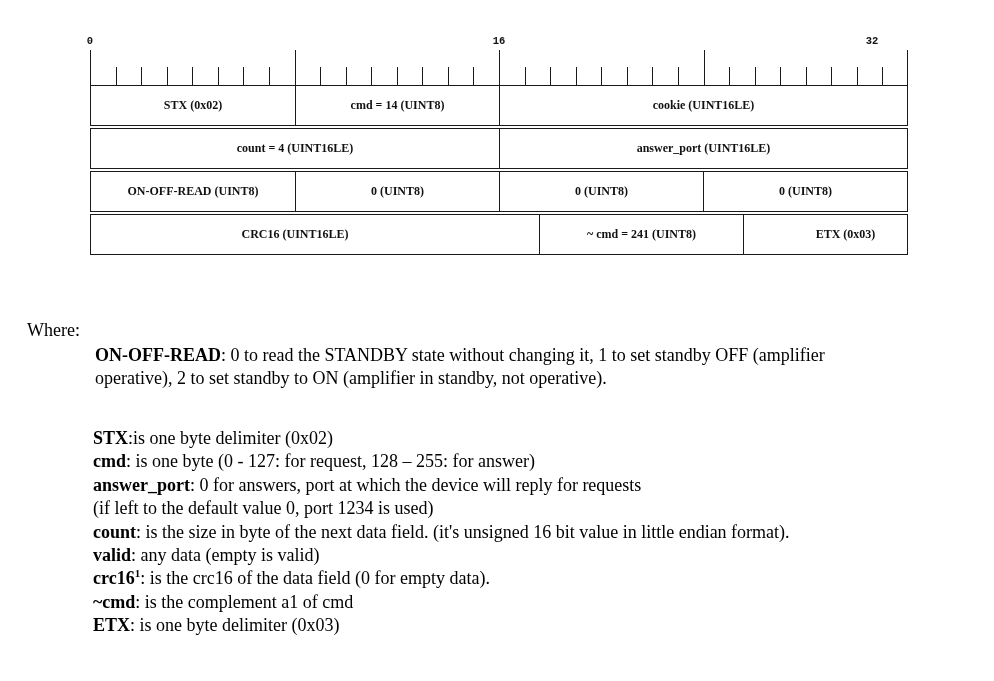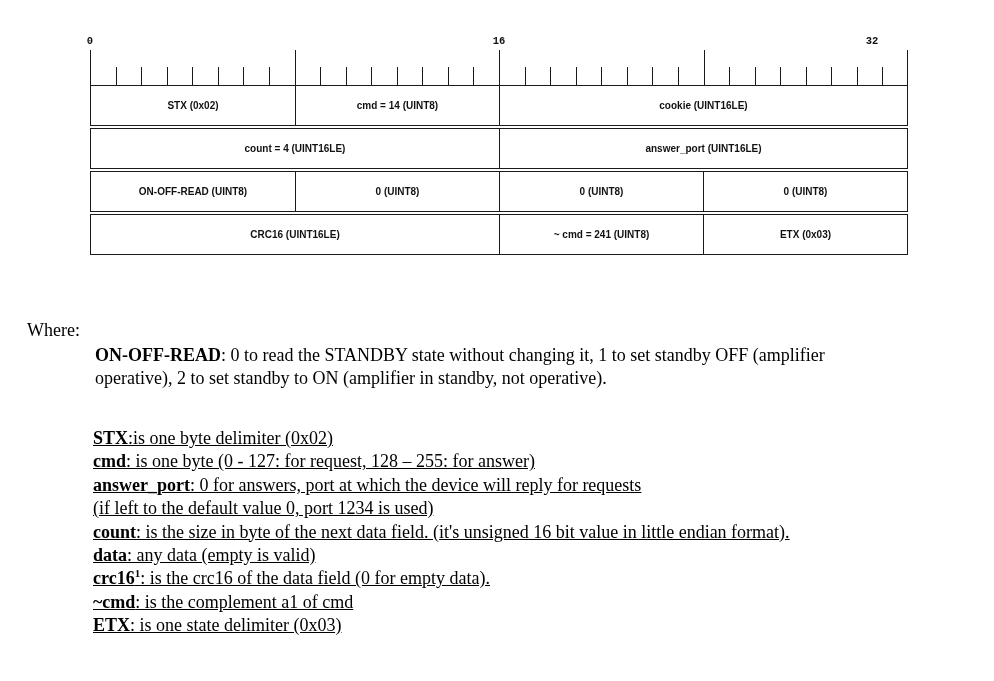--- a/index.html
+++ b/index.html
@@ -32,41 +32,40 @@
     height: 41px;
     border: 1px solid #1a1a1a;
     margin-bottom: 2px;
     box-sizing: border-box;
     background: #ffffff;
   }
   .cell {
     display: flex; align-items: center; justify-content: center;
     box-sizing: border-box;
     border-left: 1px solid #1a1a1a;
-    font-family: Liberation Sans, sans-serif;
-    font-weight: bold; font-size: 10px;
+    font-family: Liberation Serif, serif;
+    font-weight: bold; font-size: 12px;
     white-space: nowrap; color: #111;
   }
   .cell:first-child { border-left: none; }
 
   
   .where {
     position: absolute; left: 27px; top: 320px;
     font-size: 18px;
   }
   .para {
     position: absolute; left: 95px; top: 344px;
     width: 790px;
     font-size: 18px; line-height: 23.4px;
   }
   .defs {
     position: absolute; left: 93px; top: 427px;
     font-size: 18px; line-height: 23.4px;
     white-space: nowrap;
-    text-decoration: underline;
   }
   .term { font-weight: bold; }
   .defs sup { font-size: 11px; font-weight: bold; line-height: 0; }
 </style>
 </head>
 <body>
 
 <div class="diagram">
   <div class="ruler">
       <span class="ruler-label" style="left: 0px;">0</span>
@@ -117,33 +116,33 @@
         <div class="cell" style="flex: 0 0 50%; text-align: center;">answer_port (UINT16LE)</div>
       </div>
       <div class="row">
         <div class="cell" style="flex: 0 0 25%;">ON-OFF-READ (UINT8)</div>
         <div class="cell" style="flex: 0 0 25%;">0 (UINT8)</div>
         <div class="cell" style="flex: 0 0 25%;">0 (UINT8)</div>
         <div class="cell" style="flex: 0 0 25%;">0 (UINT8)</div>
       </div>
       <div class="row">
         <div class="cell" style="flex: 0 0 50%;">CRC16 (UINT16LE)</div>
-        <div class="cell" style="flex: 0 0 25%;">~ cmd = 241 (UINT8)</div>
+        <div class="cell" style="flex: 0 0 25%; margin-left: 40px;">~ cmd = 241 (UINT8)</div>
         <div class="cell" style="flex: 0 0 25%; text-align: right;">ETX (0x03)</div>
       </div>
     </div>
 </div>
 
 <div class="where">Where:</div>
 
 <div class="para"><span class="term">ON-OFF-READ</span><span>: 0 to read the STANDBY state without changing it, 1 to set standby OFF (amplifier operative), 2 to set standby to ON (amplifier in standby, not operative).</span></div>
 
 <div class="defs">
     <div class="def-line"><span class="term">STX</span><span class="desc">:is one byte delimiter (0x02)</span></div>
     <div class="def-line"><span class="term">cmd</span><span class="desc">: is one byte (0 - 127: for request, 128 – 255: for answer)</span></div>
     <div class="def-line"><span class="term">answer_port</span><span class="desc">: 0 for answers, port at which the device will reply for requests</span></div>
     <div class="def-line"><span class="desc">(if left to the default value 0, port 1234 is used)</span></div>
     <div class="def-line"><span class="term">count</span><span class="desc">: is the size in byte of the next data field. (it's unsigned 16 bit value in little endian format).</span></div>
-    <div class="def-line"><span class="term">data</span><span class="desc">: any data (empty is valid)</span></div>
+    <div class="def-line"><span class="term">valid</span><span class="desc">: any data (empty is valid)</span></div>
     <div class="def-line"><span class="term">crc16</span><sup>1</sup><span class="desc">: is the crc16 of the data field (0 for empty data).</span></div>
     <div class="def-line"><span class="term">~cmd</span><span class="desc">: is the complement a1 of cmd</span></div>
-    <div class="def-line"><span class="term">ETX</span><span class="desc">: is one state delimiter (0x03)</span></div>
+    <div class="def-line"><span class="term">ETX</span><span class="desc">: is one byte delimiter (0x03)</span></div>
   </div>
 
 </body></html>

